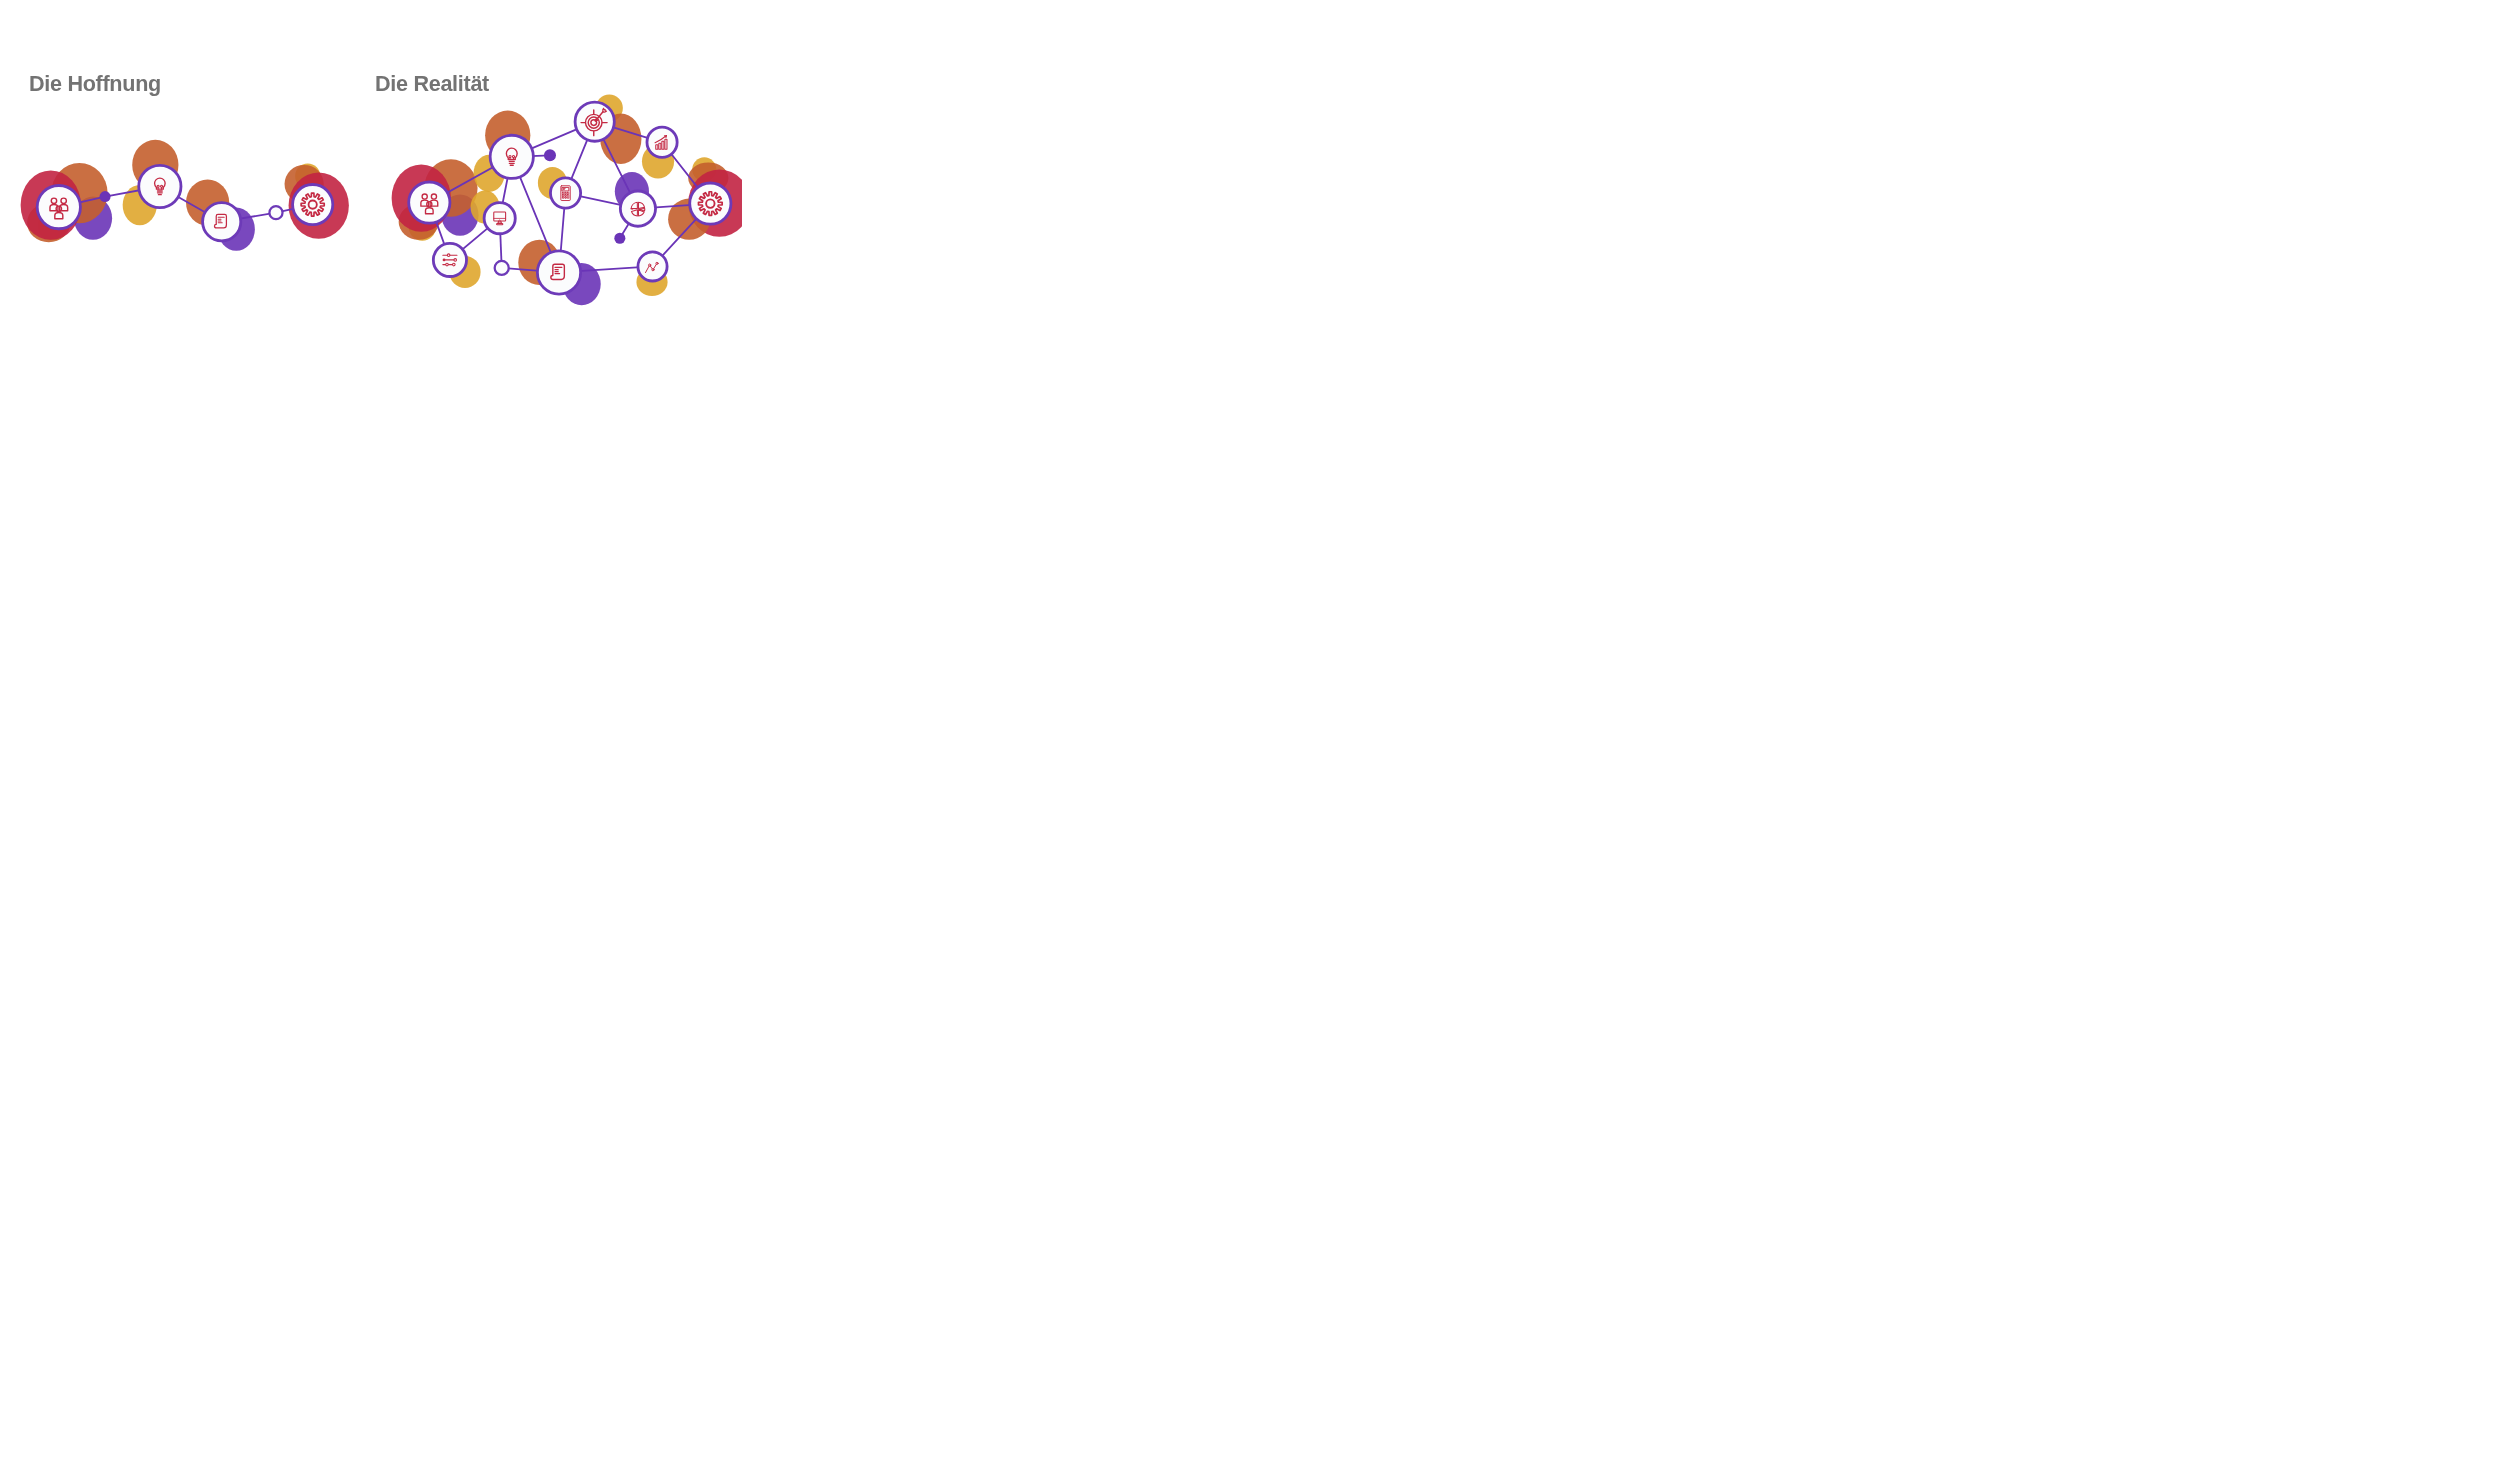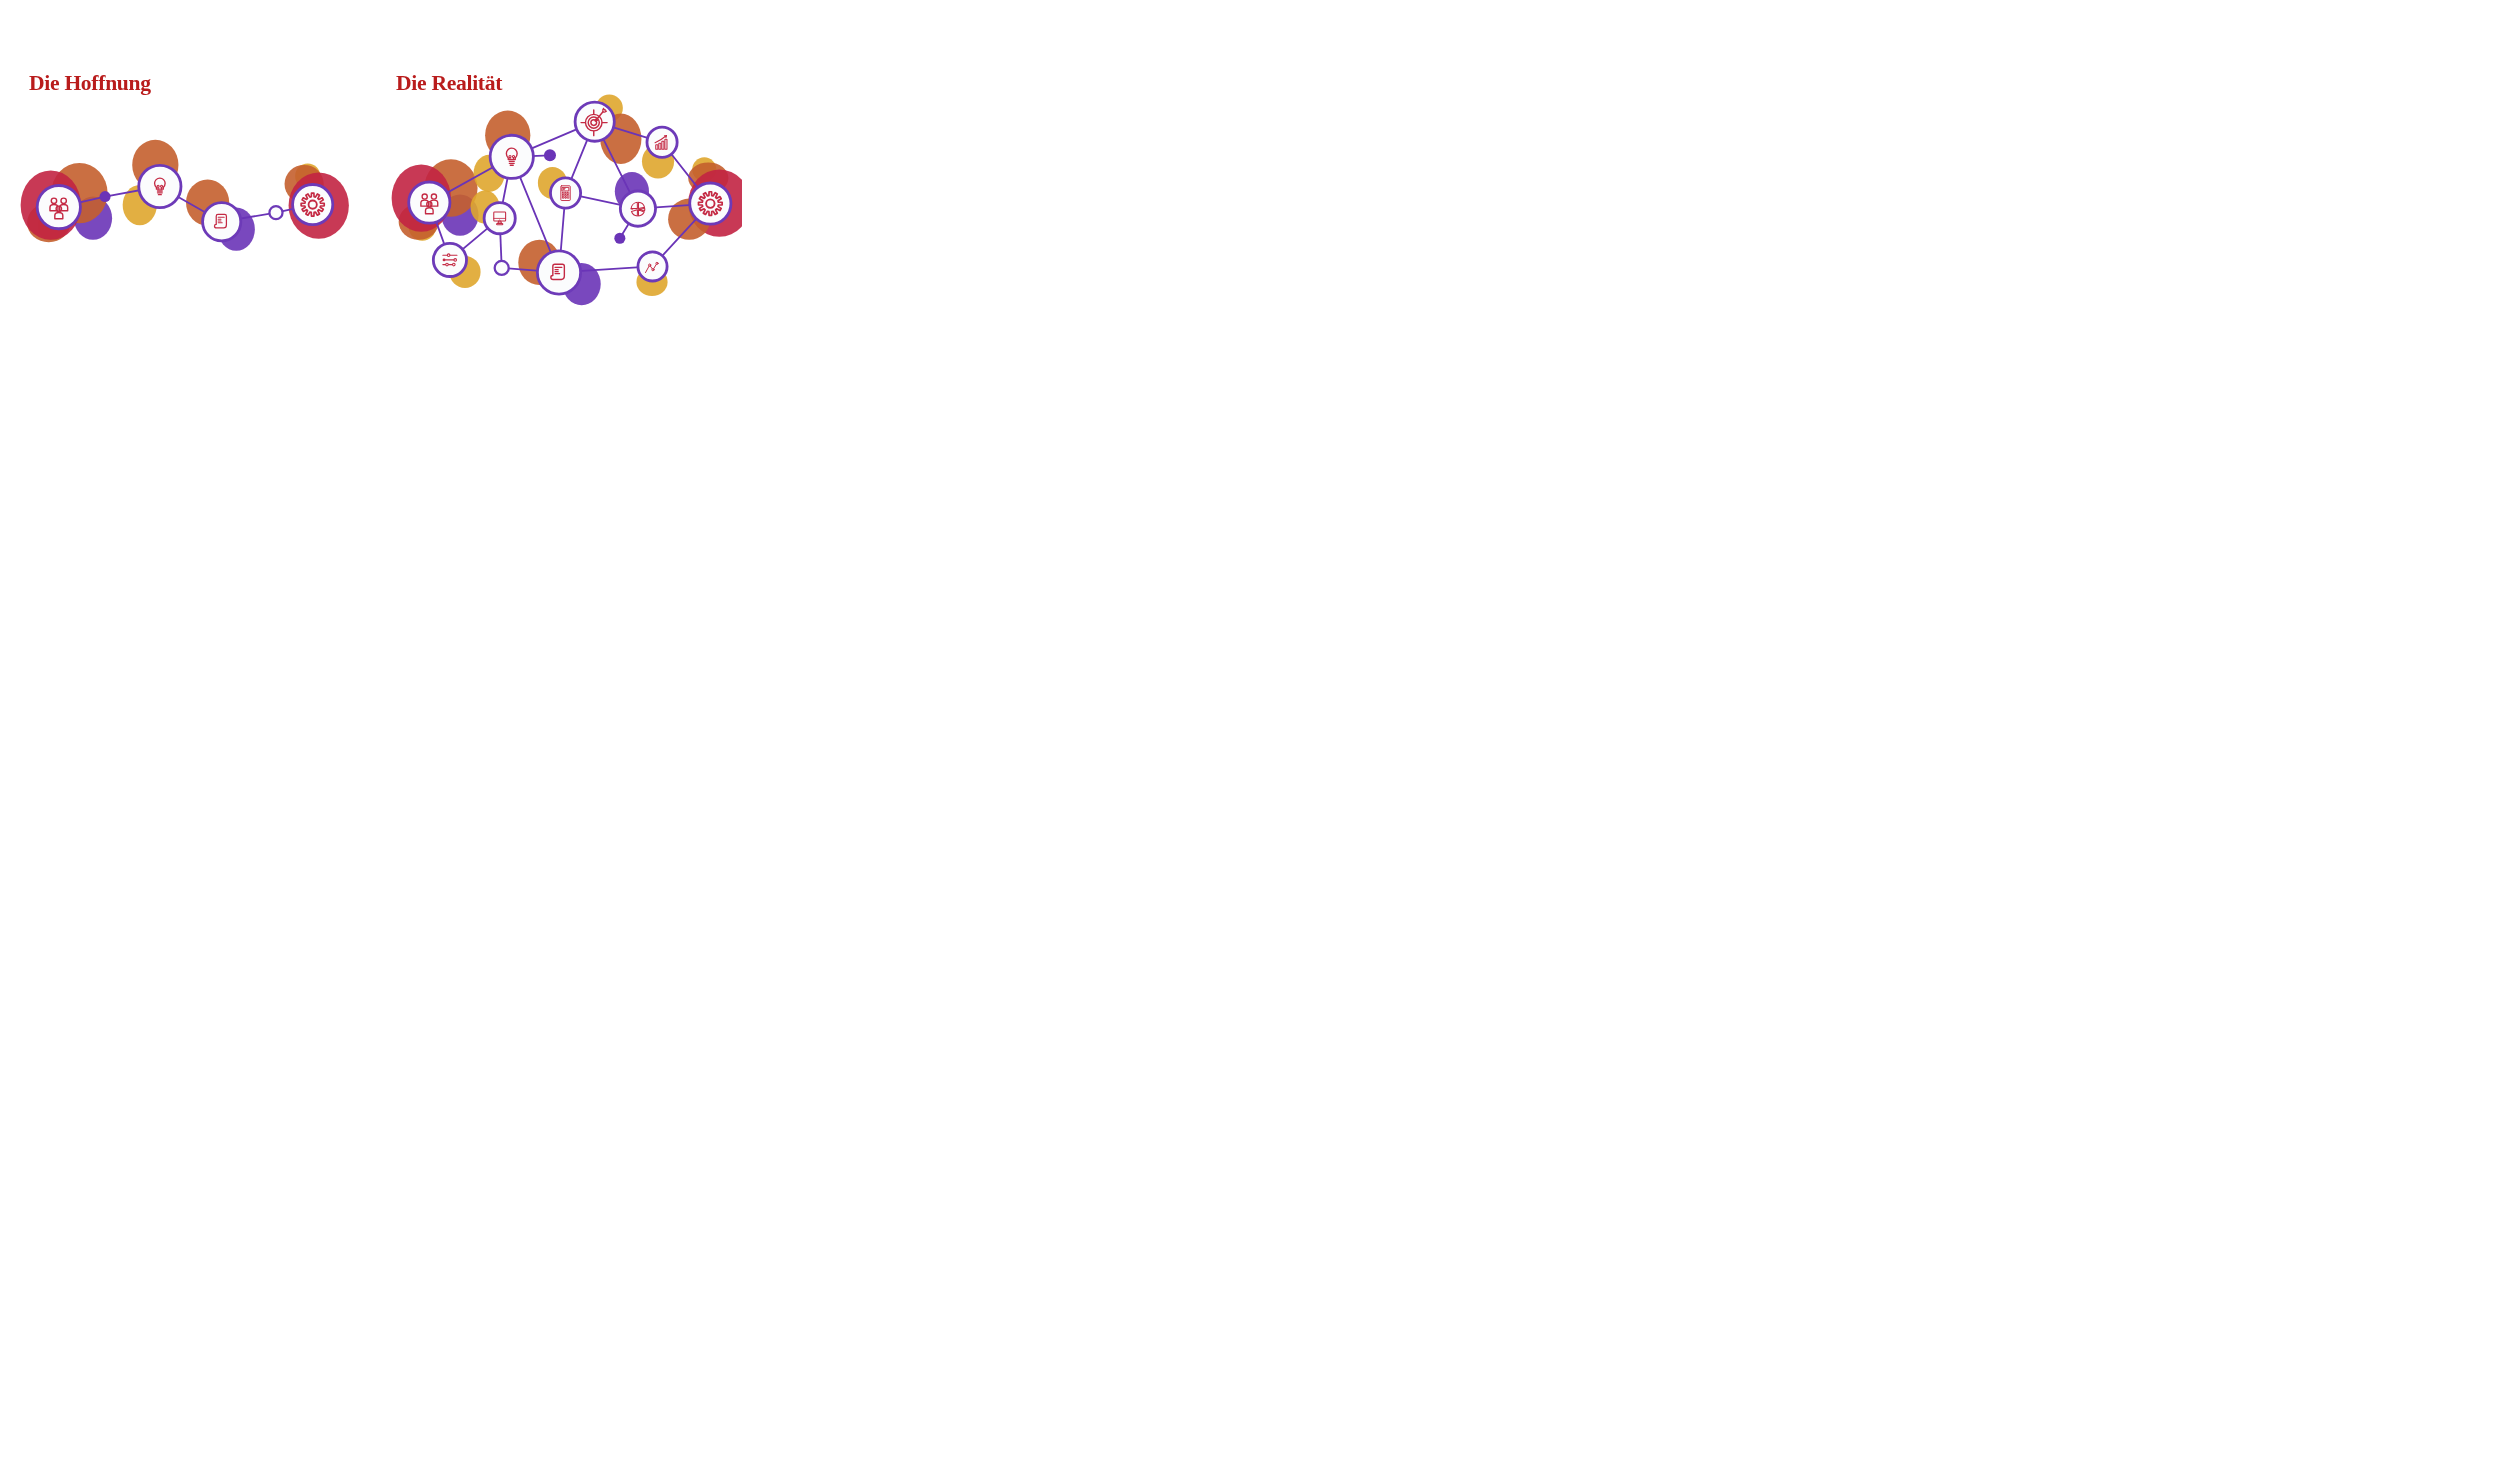--- a/index.html
+++ b/index.html
@@ -8,27 +8,26 @@
     width:742px;height:371px;
     background:#ffffff;
     overflow:hidden;
     font-family:"Liberation Sans", sans-serif;
   }
   .diagram-title{
     position:absolute;
     font-weight:700;
     font-size:21.6px;
     letter-spacing:-0.3px;
-    color:#b91c1c;
+    color:#737373;
     white-space:nowrap;
     user-select:none;
-    font-family:Liberation Serif, serif;
   }
   #title-hope{left:29px;top:71px;}
-  #title-reality{left:396px;top:71px;}
+  #title-reality{left:375px;top:71px;}
   svg.net{position:absolute;left:0;top:0;}
 </style>
 </head>
 <body>
 
 <div class="stage">
   <div class="diagram-title" id="title-hope">Die Hoffnung</div>
   <div class="diagram-title" id="title-reality">Die Realität</div>
 
   <svg class="net" id="net" width="742" height="371" viewBox="0 0 1476 738">

